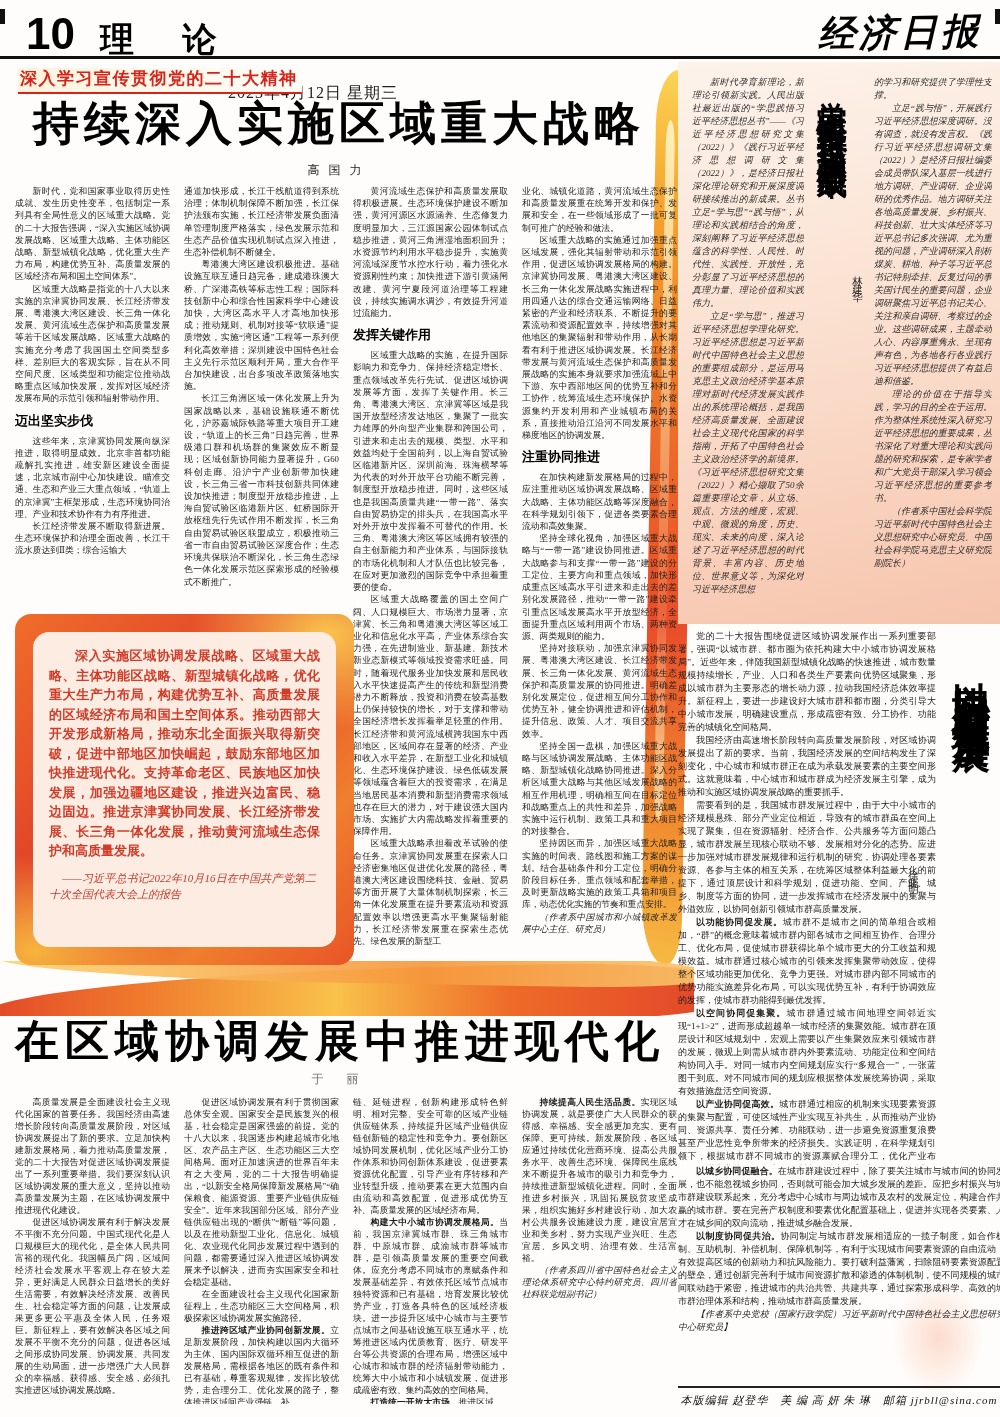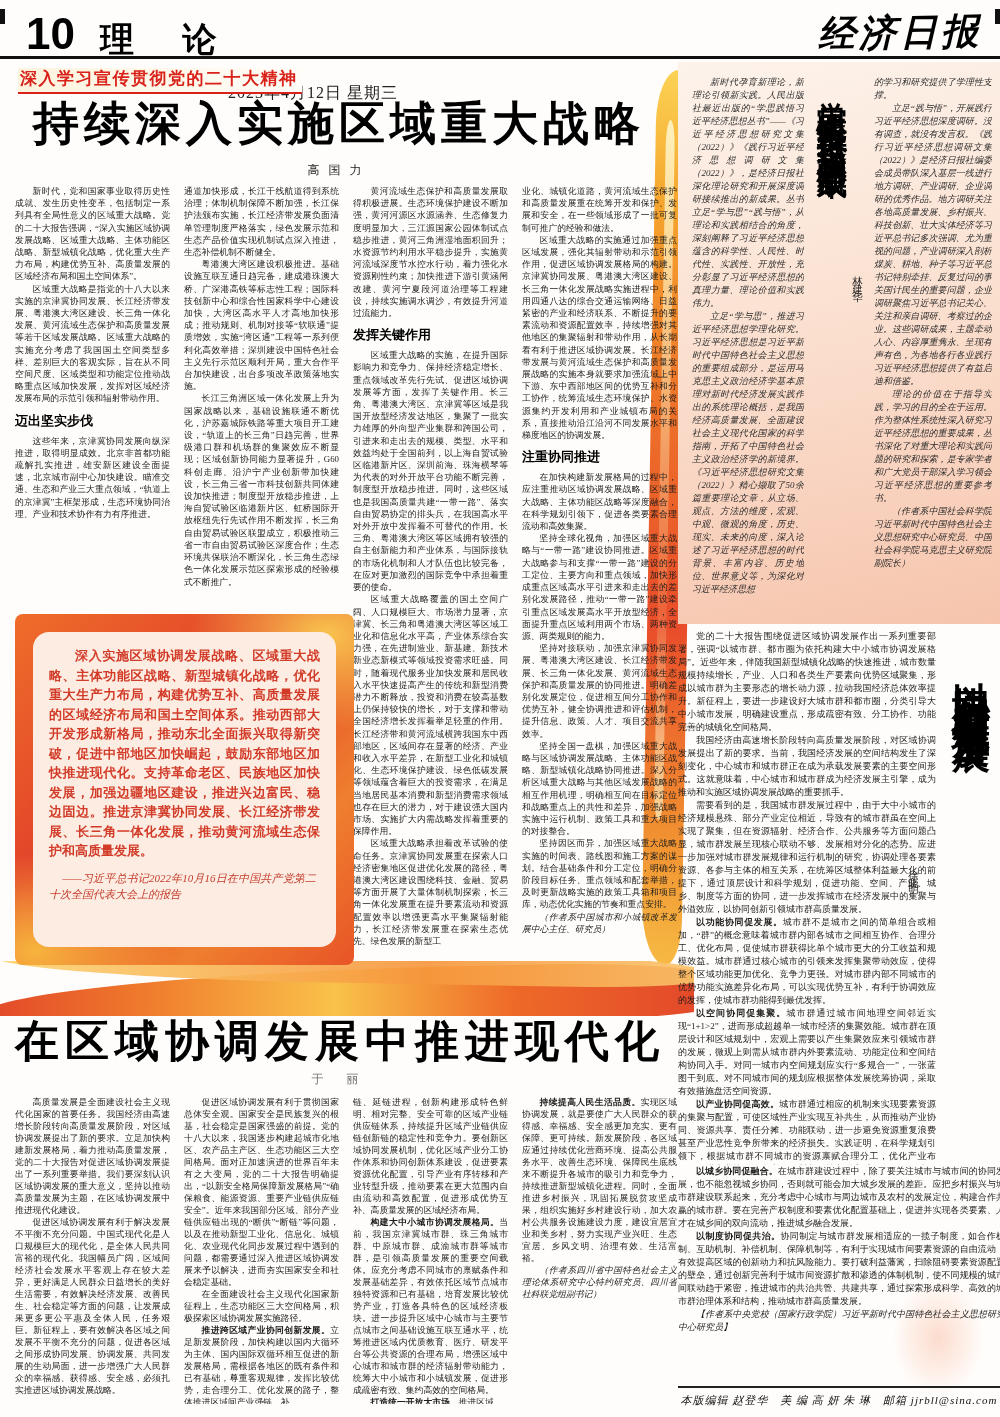--- a/index.html
+++ b/index.html
@@ -23,21 +23,21 @@
   .byline{position:absolute;left:15px;top:162px;width:648px;text-align:center;
           font-size:12px;letter-spacing:9px;color:#222;}
   
   .col{position:absolute;top:185px;width:155px;overflow:hidden;font-size:8.8px;line-height:12.2px;}
   .col p,.blk p{margin:0;text-indent:2em;text-align:justify;}
   .subhead{font:bold 13px/14px "Liberation Sans",sans-serif;text-align:center;text-indent:0 !important;
            margin:9px 0 7px !important;color:#000;}
   .lead{font-weight:bold;font-family:"Liberation Sans",sans-serif;}
   .authnote{font-style:italic;}
   
-  .quote-outer{position:absolute;left:15px;top:614px;width:339px;height:351px;border-radius:8px;
+  .quote-outer{position:absolute;left:15px;top:614px;width:339px;height:351px;border-radius:16px;
     background:
       radial-gradient(90% 60% at 92% 6%, #f9c44e 0%, rgba(249,196,78,0) 45%),
       radial-gradient(80% 55% at 6% 96%, #f7b43e 0%, rgba(247,180,62,0) 50%),
       linear-gradient(135deg,#ef6d2a 0%,#e2432a 40%,#ef7f2e 75%,#e85427 100%);}
   .quote-inner{position:absolute;left:18px;top:18px;right:18px;bottom:18px;background:#fcece2;
     border-radius:16px;padding:14px 16px;overflow:hidden;}
   .quote-text{margin:0;color:#d23b28;font-weight:bold;font-size:13px;line-height:19.5px;
     text-indent:2em;text-align:justify;}
   .quote-src{margin:9px 4px 0 0;color:#c43a2a;font-style:italic;font-size:11px;line-height:16px;
     text-indent:1.2em;text-align:justify;}
@@ -113,20 +113,21 @@
   <span>深入学习宣传贯彻党的二十大精神</span>
 </div>
 <div class="main-title">持续深入实施区域重大战略</div>
 <div class="byline">高国力</div>
 
 <div class="col" style="left:15px;height:425px;">
   <p>新时代，党和国家事业取得历史性成就、发生历史性变革，包括制定一系列具有全局性意义的区域重大战略。党的二十大报告强调，“深入实施区域协调发展战略、区域重大战略、主体功能区战略、新型城镇化战略，优化重大生产力布局，构建优势互补、高质量发展的区域经济布局和国土空间体系”。</p>
   <p>区域重大战略是指党的十八大以来实施的京津冀协同发展、长江经济带发展、粤港澳大湾区建设、长三角一体化发展、黄河流域生态保护和高质量发展等若干区域发展战略。区域重大战略的实施充分考虑了我国国土空间类型多样、差别巨大的客观实际，旨在从不同空间尺度、区域类型和功能定位推动战略重点区域加快发展，发挥对区域经济发展布局的示范引领和辐射带动作用。</p>
   <p class="subhead">迈出坚实步伐</p>
   <p>这些年来，京津冀协同发展向纵深推进，取得明显成效。北京非首都功能疏解扎实推进，雄安新区建设全面提速，北京城市副中心加快建设。瞄准交通、生态和产业三大重点领域，“轨道上的京津冀”主框架形成，生态环境协同治理、产业和技术协作有力有序推进。</p>
+  <p>长江经济带发展不断取得新进展。生态环境保护和治理全面改善，长江干流水质达到Ⅱ类；综合运输大</p>
 </div>
 <div class="col" style="left:184px;height:425px;">
   <p style="text-indent:0;">通道加快形成，长江干线航道得到系统治理；体制机制保障不断加强，长江保护法颁布实施，长江经济带发展负面清单管理制度严格落实，绿色发展示范和生态产品价值实现机制试点深入推进，生态补偿机制不断健全。</p>
   <p>粤港澳大湾区建设积极推进。基础设施互联互通日趋完备，建成港珠澳大桥、广深港高铁等标志性工程；国际科技创新中心和综合性国家科学中心建设加快，大湾区高水平人才高地加快形成；推动规则、机制对接等“软联通”提质增效，实施“湾区通”工程等一系列便利化高效举措；深圳建设中国特色社会主义先行示范区顺利开局，重大合作平台加快建设，出台多项改革政策落地实施。</p>
   <p>长江三角洲区域一体化发展上升为国家战略以来，基础设施联通不断优化，沪苏嘉城际铁路等重大项目开工建设，“轨道上的长三角”日趋完善，世界级港口群和机场群的集聚效应不断显现；区域创新协同能力显著提升，G60科创走廊、沿沪宁产业创新带加快建设，长三角三省一市科技创新共同体建设加快推进；制度型开放稳步推进，上海自贸试验区临港新片区、虹桥国际开放枢纽先行先试作用不断发挥，长三角自由贸易试验区联盟成立，积极推动三省一市自由贸易试验区深度合作；生态环境共保联治不断深化，长三角生态绿色一体化发展示范区探索形成的经验模式不断推广。</p>
 </div>
 <div class="col" style="left:353px;height:778px;">
   <p>黄河流域生态保护和高质量发展取得积极进展。生态环境保护建设不断加强，黄河河源区水源涵养、生态修复力度明显加大，三江源国家公园体制试点稳步推进，黄河三角洲湿地面积回升；水资源节约利用水平稳步提升，实施黄河流域深度节水控水行动，着力强化水资源刚性约束；加快推进下游引黄涵闸改建、黄河宁夏段河道治理等工程建设，持续实施调水调沙，有效提升河道过流能力。</p>
   <p class="subhead">发挥关键作用</p>
   <p>区域重大战略的实施，在提升国际影响力和竞争力、保持经济稳定增长、重点领域改革先行先试、促进区域协调发展等方面，发挥了关键作用。长三角、粤港澳大湾区、京津冀等区域是我国开放型经济发达地区，集聚了一批实力雄厚的外向型产业集群和跨国公司，引进来和走出去的规模、类型、水平和效益均处于全国前列，以上海自贸试验区临港新片区、深圳前海、珠海横琴等为代表的对外开放平台功能不断完善，制度型开放稳步推进。同时，这些区域也是我国高质量共建“一带一路”、落实自由贸易协定的排头兵，在我国高水平对外开放中发挥着不可替代的作用。长三角、粤港澳大湾区等区域拥有较强的自主创新能力和产业体系，与国际接轨的市场化机制和人才队伍也比较完备，在应对更加激烈的国际竞争中承担着重要的使命。</p>

